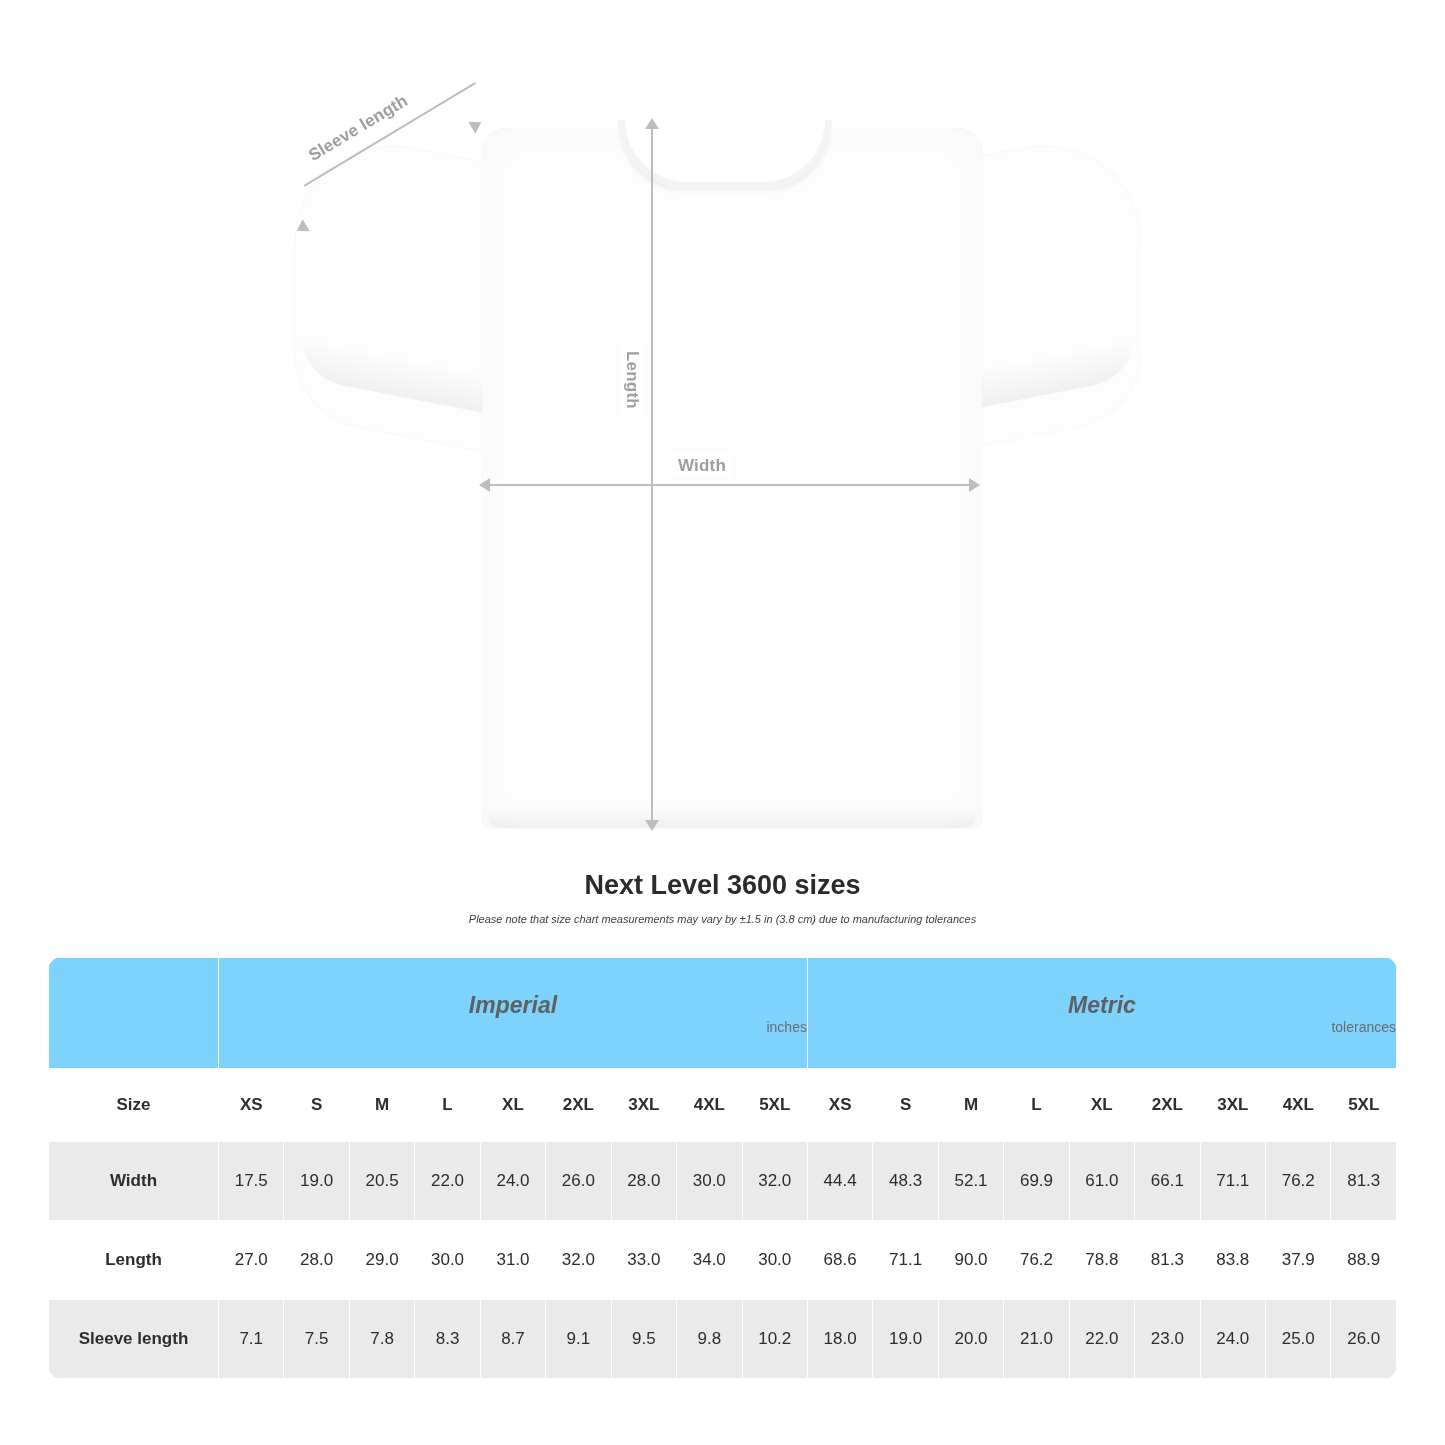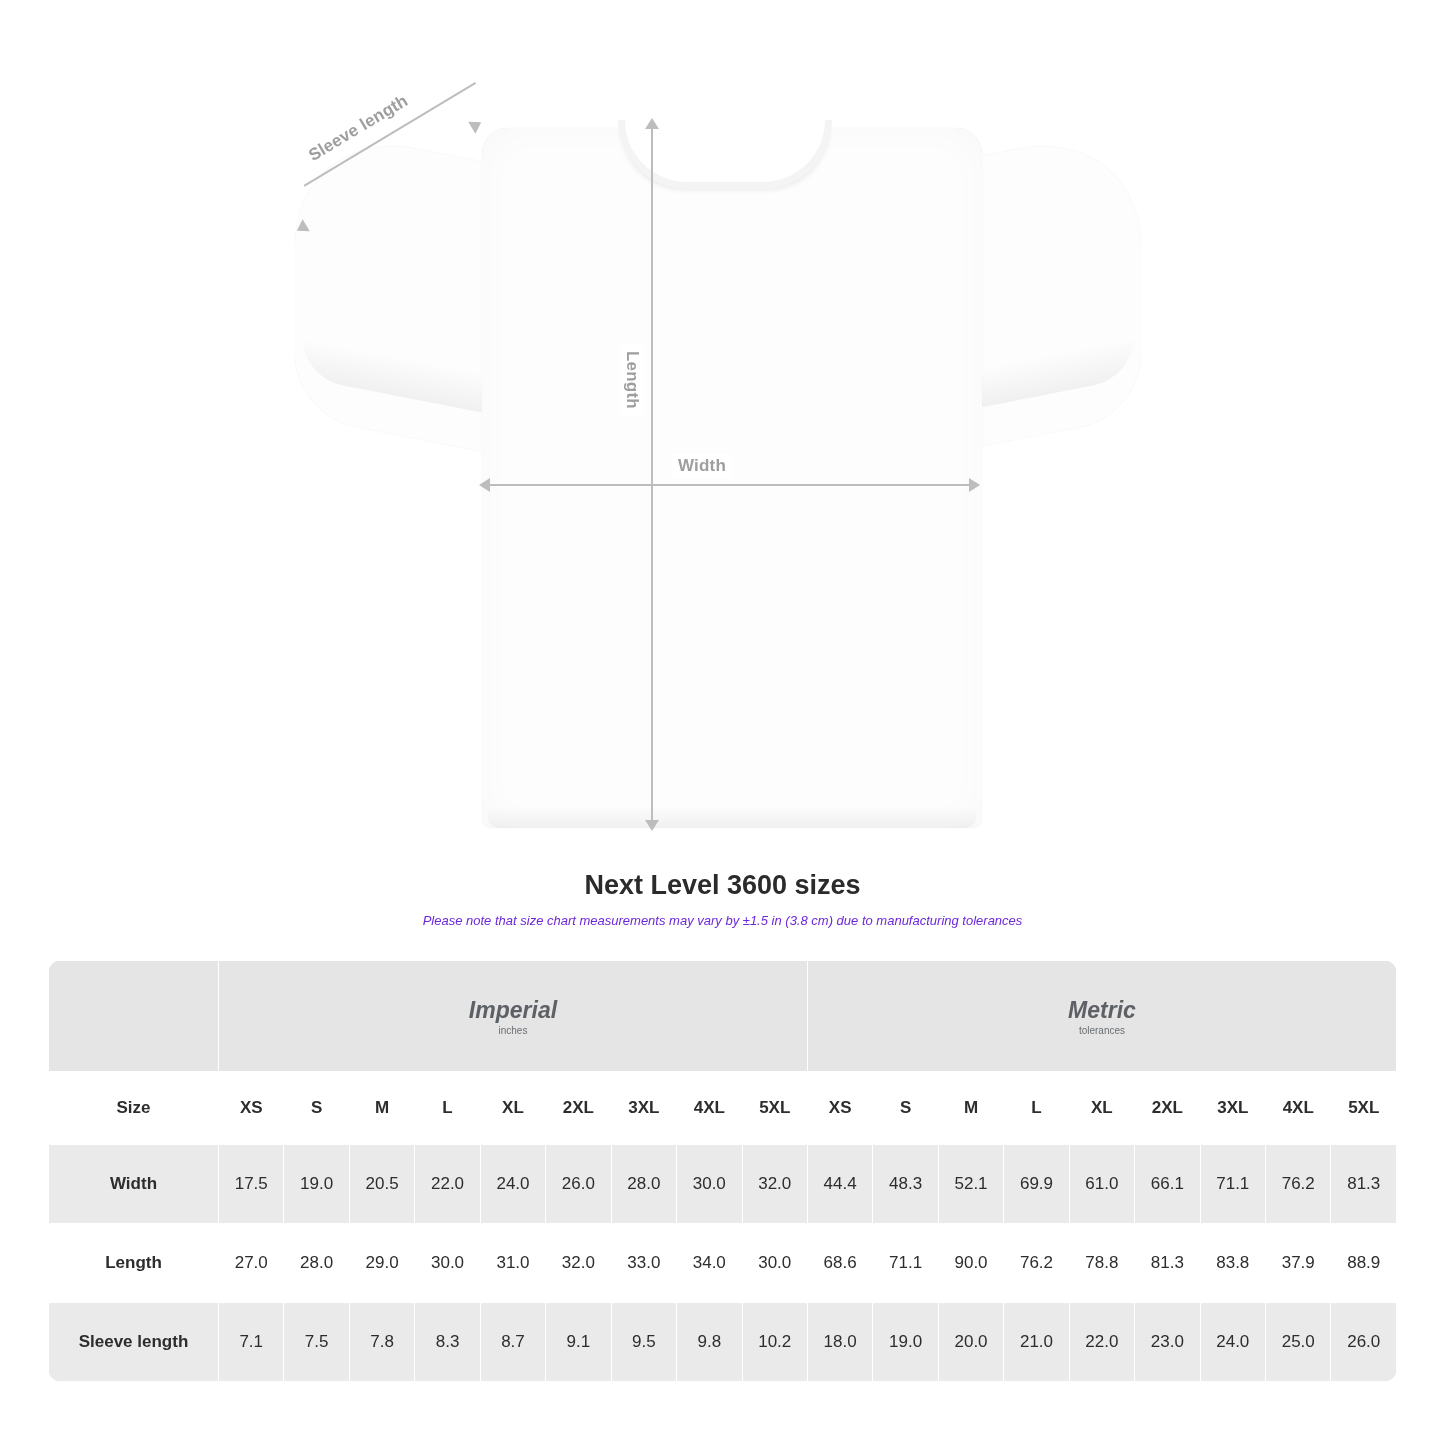--- a/index.html
+++ b/index.html
@@ -159,23 +159,23 @@
     text-align: center;
     margin-top: 10px;
   }
   .chart-title {
     font-size: 27px;
     font-weight: bold;
     color: #2b2b2b;
     margin: 0 0 12px 0;
   }
   .chart-note {
-    font-size: 13px;
+    font-size: 11px;
     font-style: italic;
-    color: #6d28d9;
+    color: #404040;
     margin: 0;
   }
 
   
   .table-wrap {
     margin: 32px 48px 0 48px;
     border-radius: 14px;
     overflow: hidden;
   }
   table.size-table {
@@ -185,36 +185,37 @@
   }
   table.size-table td,
   table.size-table th {
     border: 1px solid #ffffff;
     text-align: center;
     font-size: 17px;
     color: #2d2d2d;
     padding: 0;
   }
   .unit-header td {
-    background: #e5e5e5;
+    background: #7dd3fc;
     height: 110px;
     vertical-align: middle;
   }
   .unit-name {
     font-size: 23px;
     font-style: italic;
     font-weight: bold;
     color: #5d6166;
     line-height: 1.25;
   }
   .unit-sub {
-    font-size: 10px;
+    font-size: 14px;
     color: #6a6e72;
     font-style: normal;
     font-weight: normal;
+    text-align: right;
   }
   .size-row td {
     background: #ffffff;
     height: 72px;
     font-weight: bold;
     font-size: 17.5px;
   }
   .row-label {
     font-weight: bold;
     font-size: 17.5px;

